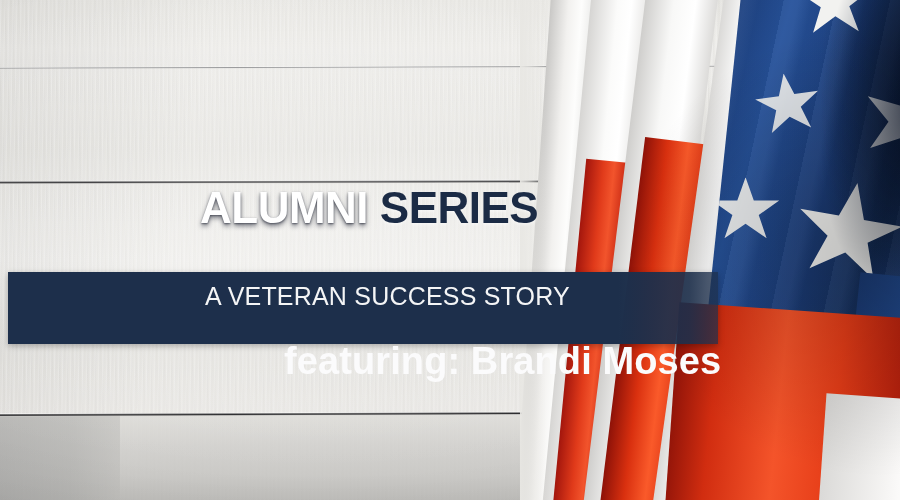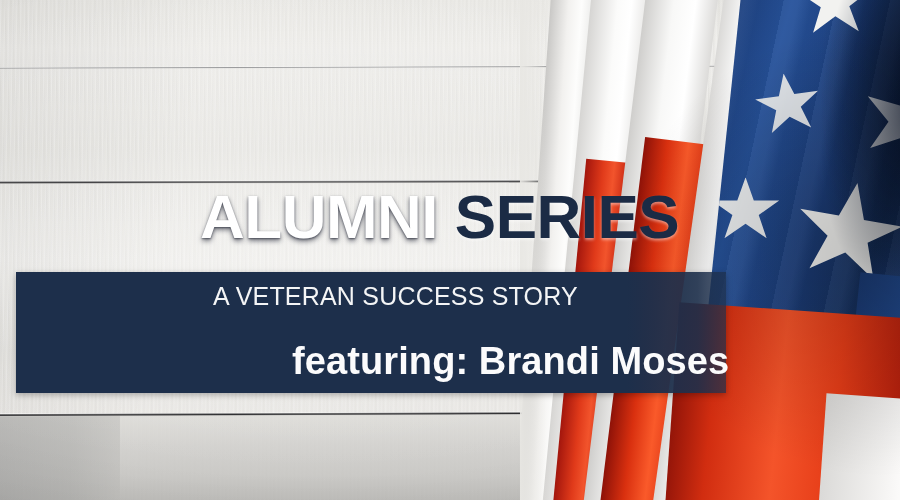--- a/index.html
+++ b/index.html
@@ -145,35 +145,35 @@
   }
   .flagshade{
     position:absolute;inset:0;
     background:linear-gradient(90deg, rgba(232,231,227,.95) 0px, rgba(232,231,227,.0) 26px),
                radial-gradient(90% 60% at 90% 50%, rgba(0,0,0,.22) 0%, rgba(0,0,0,0) 70%);
   }
 
   
   .headline{
     position:absolute; left:200px; top:186px;
-    font-size:62px; font-weight:bold; letter-spacing:-0.5px;
+    font-size:44px; font-weight:bold; letter-spacing:-0.5px;
     white-space:nowrap; line-height:1;
   }
   .headline .w1{
     color:#ffffff;
     text-shadow:0 3px 5px rgba(25,30,45,.55), 0 1px 2px rgba(20,25,40,.55);
   }
   .headline .w2{
     color:#1b2b45;
     text-shadow:0 2px 3px rgba(255,255,255,.45);
   }
 
   
   .banner{
-    position:absolute; left:16px; top:272px; width:710px; height:121px;
+    position:absolute; left:8px; top:272px; width:710px; height:72px;
     background:#1d2f4b;
     box-shadow:0 2px 6px rgba(0,0,0,.28);
   }
   .banner.fade{
     background:linear-gradient(90deg,#1d2f4b 0%,#1d2f4b 86%,rgba(29,47,75,.90) 96%,rgba(29,47,75,.72) 100%);
   }
   .banner-line1{
     position:absolute; left:197px; top:10px;
     color:#f4f5f6; font-size:25px; letter-spacing:.2px; white-space:nowrap;
   }

